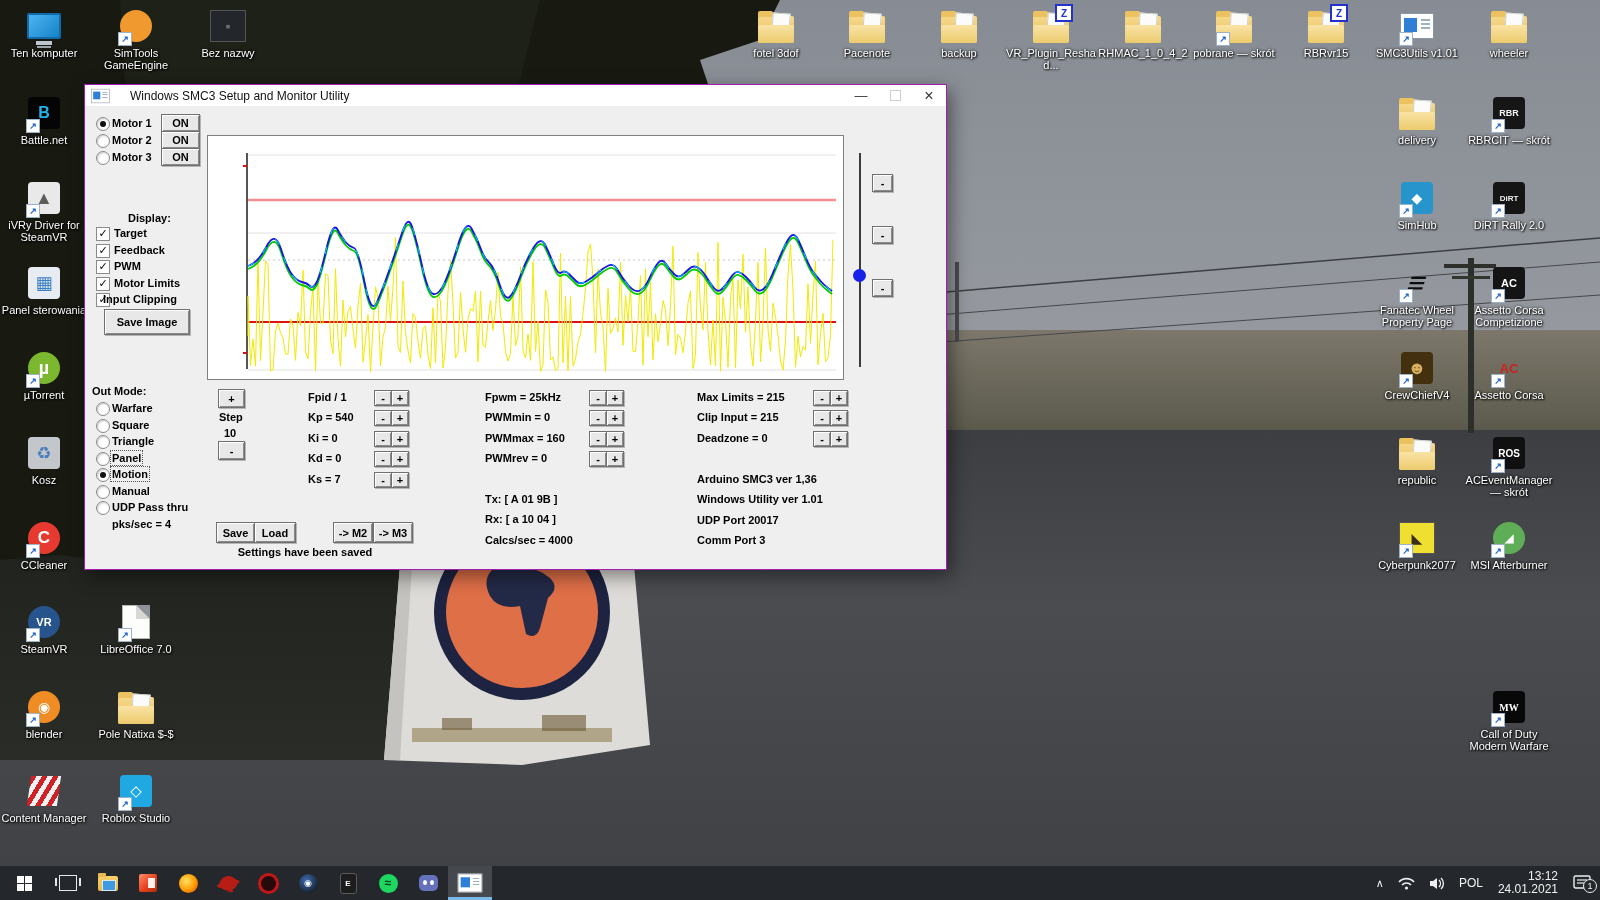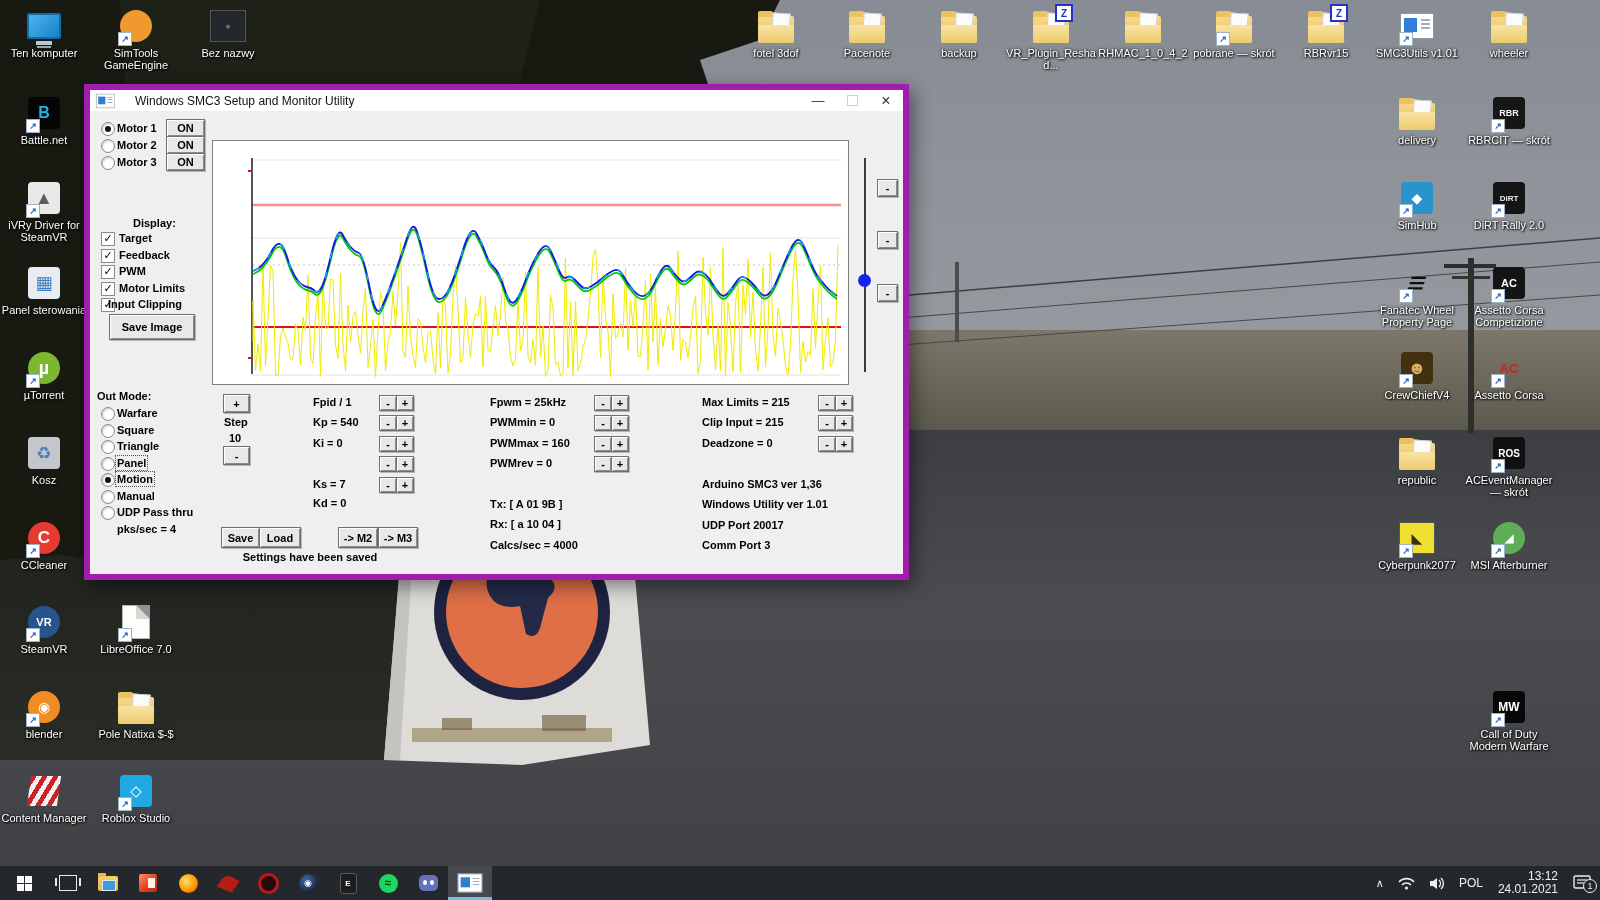--- a/index.html
+++ b/index.html
@@ -48,21 +48,21 @@
   .ico.doc{width:26px;height:32px;background:#fdfdfc;border:1px solid #b9b9b4;position:relative;}
   .ico.doc::before{content:"";position:absolute;right:-1px;top:-1px;border:7px solid;border-color:#8e939a #8e939a #d8d8d2 #d8d8d2;}
   .ico.stripes{width:30px;height:30px;background:repeating-linear-gradient(115deg,#cf2126 0 5px,#f2f2f2 5px 10px);transform:skewX(-8deg);}
   .badgeZ{position:absolute;right:-2px;top:-4px;width:14px;height:14px;background:#fff;border:2px solid #2233cc;
     color:#2233cc;font:bold 10px "Liberation Sans",sans-serif;display:flex;align-items:center;justify-content:center;z-index:5;}
   .scut{position:absolute;left:2px;bottom:-2px;width:12px;height:12px;background:#fff;border:1px solid #9db2c8;
     color:#1e62c8;font:bold 9px "Liberation Sans",sans-serif;display:flex;align-items:center;justify-content:center;z-index:5;}
 
   
   #win{position:absolute;left:84px;top:84px;width:813px;height:484px;background:#efefef;
-    border:6px solid #a21caf;box-shadow:4px 6px 18px rgba(0,0,0,.45);z-index:20;}
+    border:1px solid #a21caf;box-shadow:4px 6px 18px rgba(0,0,0,.45);z-index:20;padding-left:48px;}
   #titlebar{position:absolute;left:0;top:0;width:100%;height:21px;background:#fff;display:flex;align-items:center;}
   #titlebar .t-icon{margin:0 5px 0 6px;transform:scale(.55);transform-origin:left center;}
   #title-text{font-size:12px;color:#111;}
   #caption-btns{margin-left:auto;display:flex;height:100%;}
   .cap{width:34px;display:flex;align-items:center;justify-content:center;font-size:13px;color:#333;}
   .cap.max .sq{width:9px;height:9px;border:1px solid #cfcfcf;}
   .winlabel{position:absolute;font:bold 11px "Liberation Sans",sans-serif;color:#000;white-space:nowrap;}
   .vbtn{position:absolute;background:#e8e8e8;border:1px solid #707070;
     box-shadow:inset 1px 1px 0 #ffffff,inset -1px -1px 0 #8a8a8a,1px 1px 0 #b5b5b5;
     font:bold 11px "Liberation Sans",sans-serif;color:#000;display:flex;align-items:center;justify-content:center;cursor:default;}
@@ -402,21 +402,21 @@
       </div>
       <div class="dicon" style="position: absolute; left: 90px; top: 773px;">
         <div class="art">
           <div class="ico app" style="background: rgb(31, 168, 226); color: rgb(255, 255, 255); font-size: 15px;">◇</div>
           <div class="scut">↗</div>
         </div>
         <div class="lbl">Roblox Studio</div>
       </div>
       <div class="dicon" style="position: absolute; left: 1463px; top: 689px;">
         <div class="art">
-          <div class="ico app" style="background: rgb(8, 8, 8); color: rgb(255, 255, 255); font-size: 12px;">MW</div>
+          <div class="ico app" style="background: rgb(8, 8, 8); color: rgb(255, 255, 255); font-size: 10px; font-family: Liberation Serif, serif;">MW</div>
           <div class="scut">↗</div>
         </div>
         <div class="lbl">Call of Duty Modern Warfare</div>
       </div>
     </div>
 
   <div id="win">
     <div id="titlebar">
       <span class="ico winform t-icon"></span>
       <span id="title-text">Windows SMC3 Setup and Monitor Utility</span>
@@ -492,21 +492,21 @@
         <div class="vbtn" style="position: absolute; left: 133px; top: 335px; width: 25px; height: 17px;">-</div>
         <div class="winlabel" style="position: absolute; left: 223px; top: 285px;">Fpid / 1</div>
         <div class="vbtn" style="position: absolute; left: 289px; top: 284px; width: 16px; height: 14px;">-</div>
         <div class="vbtn" style="position: absolute; left: 306px; top: 284px; width: 16px; height: 14px;">+</div>
         <div class="winlabel" style="position: absolute; left: 223px; top: 305.4px;">Kp = 540</div>
         <div class="vbtn" style="position: absolute; left: 289px; top: 304.4px; width: 16px; height: 14px;">-</div>
         <div class="vbtn" style="position: absolute; left: 306px; top: 304.4px; width: 16px; height: 14px;">+</div>
         <div class="winlabel" style="position: absolute; left: 223px; top: 325.8px;">Ki = 0</div>
         <div class="vbtn" style="position: absolute; left: 289px; top: 324.8px; width: 16px; height: 14px;">-</div>
         <div class="vbtn" style="position: absolute; left: 306px; top: 324.8px; width: 16px; height: 14px;">+</div>
-        <div class="winlabel" style="position: absolute; left: 223px; top: 346.2px; margin-top: 40px;">Kd = 0</div>
+        <div class="winlabel" style="position: absolute; left: 223px; top: 346.2px;">Kd = 0</div>
         <div class="vbtn" style="position: absolute; left: 289px; top: 345.2px; width: 16px; height: 14px;">-</div>
         <div class="vbtn" style="position: absolute; left: 306px; top: 345.2px; width: 16px; height: 14px;">+</div>
         <div class="winlabel" style="position: absolute; left: 223px; top: 366.6px;">Ks = 7</div>
         <div class="vbtn" style="position: absolute; left: 289px; top: 365.6px; width: 16px; height: 14px;">-</div>
         <div class="vbtn" style="position: absolute; left: 306px; top: 365.6px; width: 16px; height: 14px;">+</div>
         <div class="winlabel" style="position: absolute; left: 400px; top: 285px;">Fpwm = 25kHz</div>
         <div class="vbtn" style="position: absolute; left: 504px; top: 284px; width: 16px; height: 14px;">-</div>
         <div class="vbtn" style="position: absolute; left: 521px; top: 284px; width: 16px; height: 14px;">+</div>
         <div class="winlabel" style="position: absolute; left: 400px; top: 305.4px;">PWMmin = 0</div>
         <div class="vbtn" style="position: absolute; left: 504px; top: 304.4px; width: 16px; height: 14px;">-</div>

